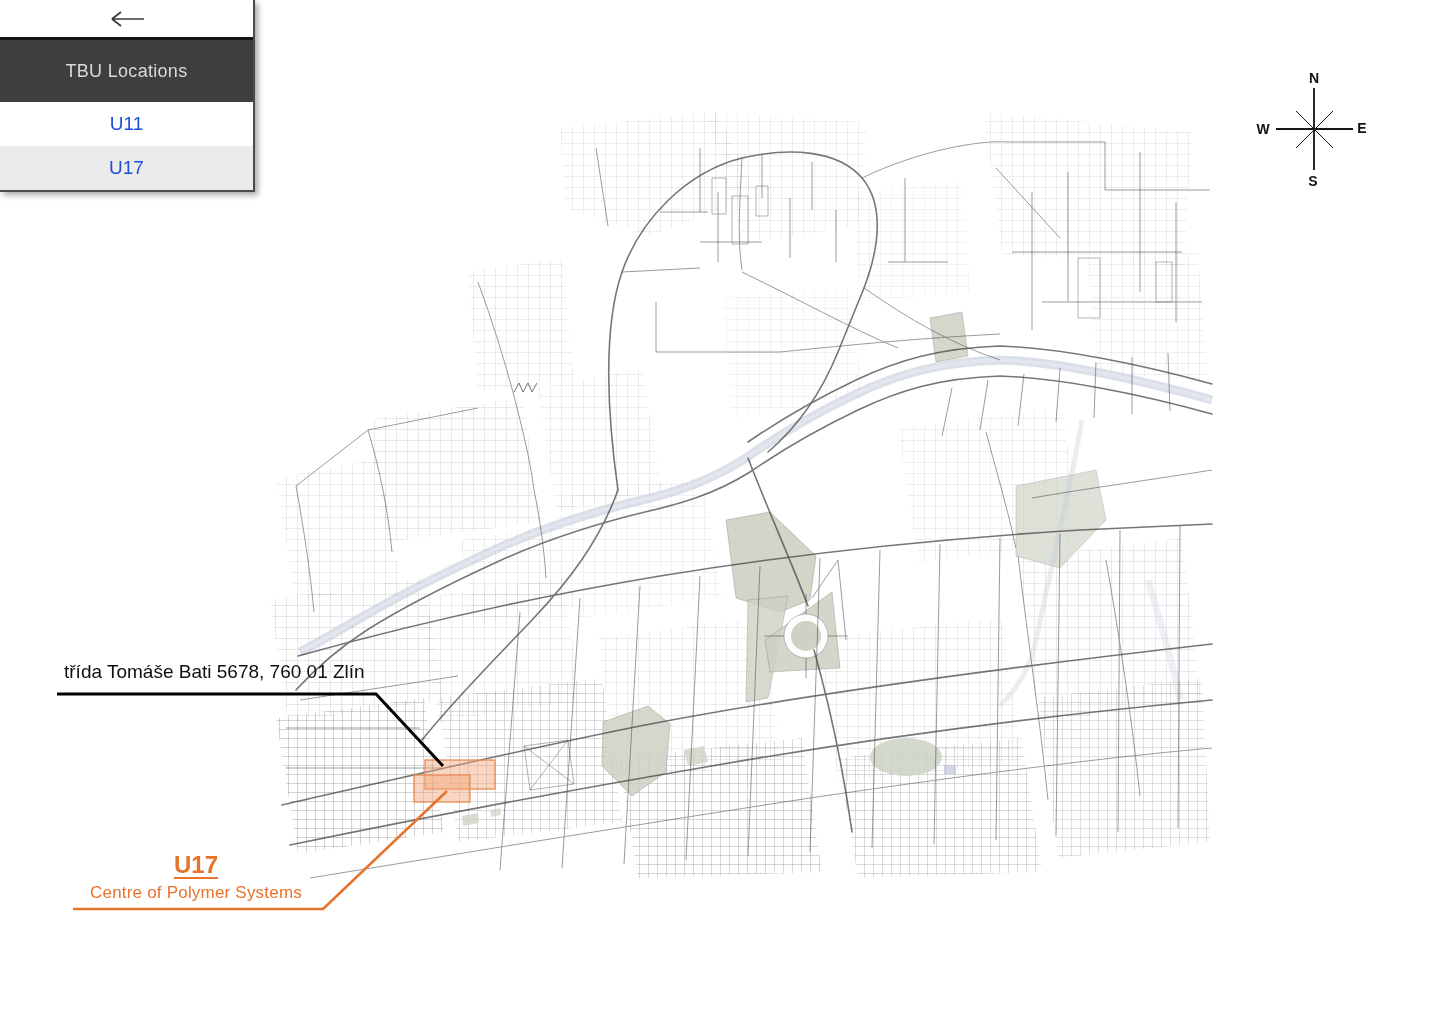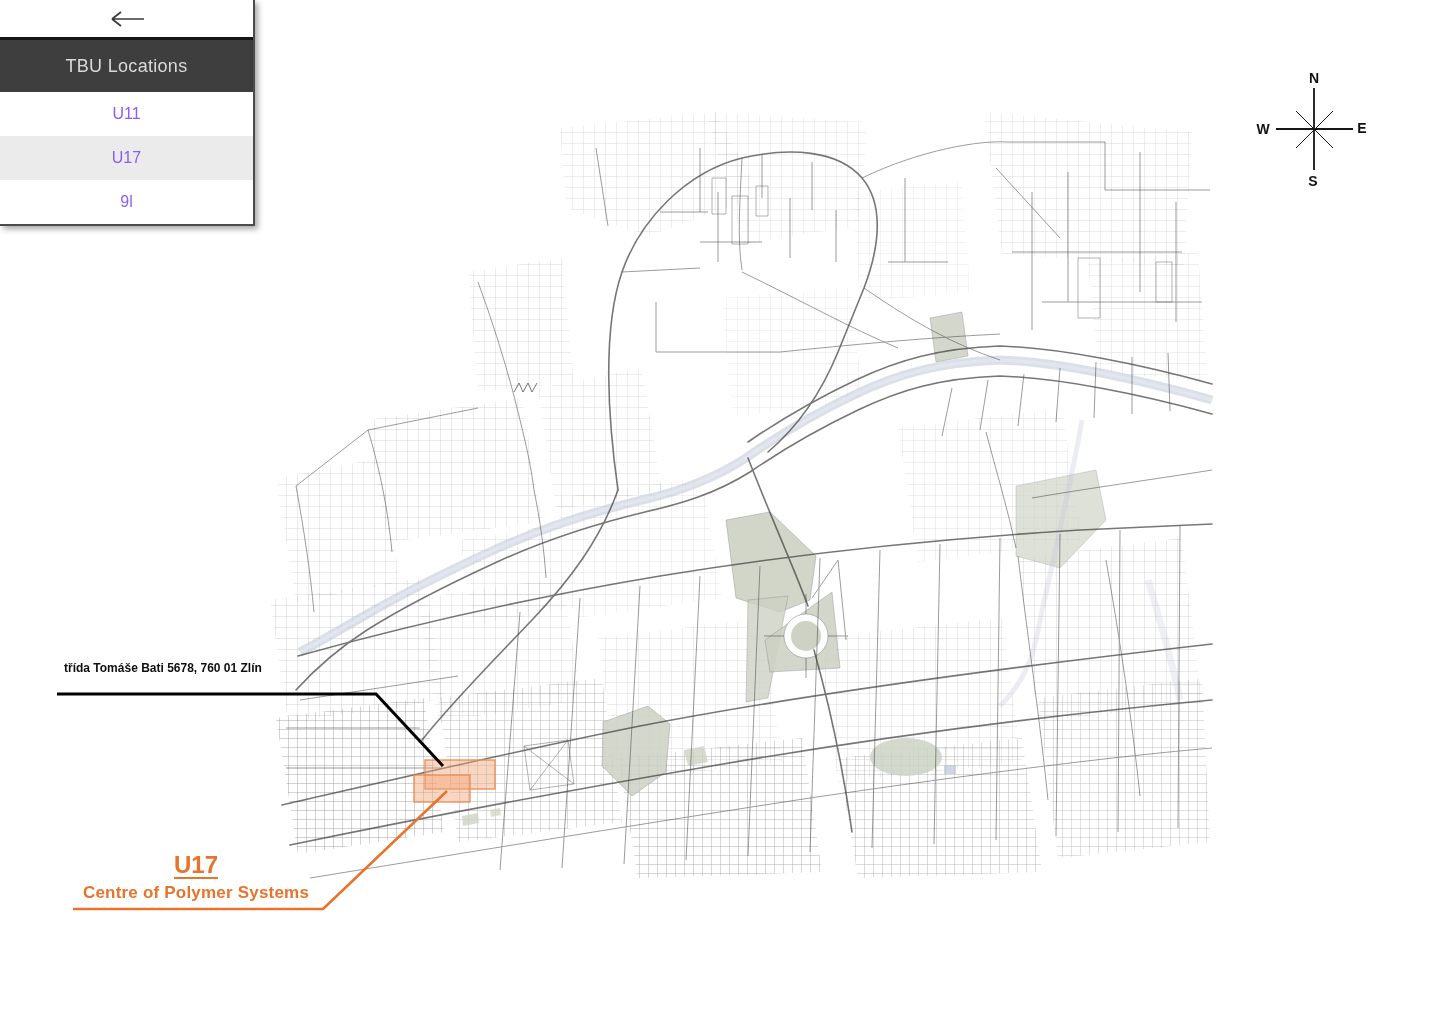--- a/index.html
+++ b/index.html
@@ -6,34 +6,34 @@
   .stage{position:relative;width:1440px;height:1024px;overflow:hidden;
          font-family:"Liberation Sans","DejaVu Sans",sans-serif;background:#fff;}
   .map-svg{position:absolute;left:0;top:0;width:1440px;height:1024px;}
 
   
   .sidebar{position:absolute;left:0;top:0;width:253px;background:#fff;
            border-right:2px solid #4b4b4b;border-bottom:2px solid #4b4b4b;
            box-shadow:3px 3px 6px rgba(0,0,0,.35);}
   .back-btn{height:37px;display:flex;align-items:center;justify-content:center;
             border-bottom:3px solid #141414;background:#fff;cursor:pointer;}
-  .sb-header{height:52px;background:#3E3E3E;color:#D9D9D9;display:flex;
+  .sb-header{height:62px;background:#3E3E3E;color:#D9D9D9;display:flex;
              align-items:center;justify-content:center;font-size:18px;letter-spacing:.3px;}
   .sb-item{height:44px;display:flex;align-items:center;justify-content:center;
-           font-size:16px;color:#8b5cf6;cursor:pointer;background:#fff;}
+           font-size:19px;color:#1d4ed8;cursor:pointer;background:#fff;}
   .sb-item.selected{background:#EBEBEB;}
 
   
-  .address{position:absolute;left:64px;top:661px;font-size:12px;font-weight:700;
+  .address{position:absolute;left:64px;top:661px;font-size:19px;font-weight:400;
            color:#0F0F0F;white-space:nowrap;}
   .building-label{position:absolute;left:70px;top:851px;width:252px;text-align:center;
                   color:#E8732C;}
   .bl-code{font-size:24px;font-weight:700;text-decoration:underline;
            text-decoration-thickness:2px;text-underline-offset:4px;}
-  .bl-name{font-size:17px;font-weight:700;margin-top:4px;letter-spacing:.2px;}
+  .bl-name{font-size:17px;font-weight:400;margin-top:4px;letter-spacing:.2px;}
 </style>
 </head>
 <body>
 
 <div class="stage">
 
   <svg class="map-svg" viewBox="0 0 1440 1024" xmlns="http://www.w3.org/2000/svg">
     <defs>
       <pattern id="gridA" patternUnits="userSpaceOnUse" width="11" height="11">
         <path d="M0 0 H11 M0 0 V11" stroke="#979797" stroke-width="0.75" fill="none"></path>
@@ -160,16 +160,15 @@
 
   <aside class="sidebar">
     <div class="back-btn">
       <svg width="40" height="18" viewBox="0 0 40 18">
         <path d="M37,9 H5 M5,9 l9,-7 M5,9 l9,7" stroke="#3a3a3a" stroke-width="1.7" fill="none"></path>
       </svg>
     </div>
     <div class="sb-header">TBU Locations</div>
     <div class="sb-item">U11</div>
     <div class="sb-item selected">U17</div>
-    <div class="sb-item">9l</div>
   </aside>
 
 </div>
 
 </body></html>

